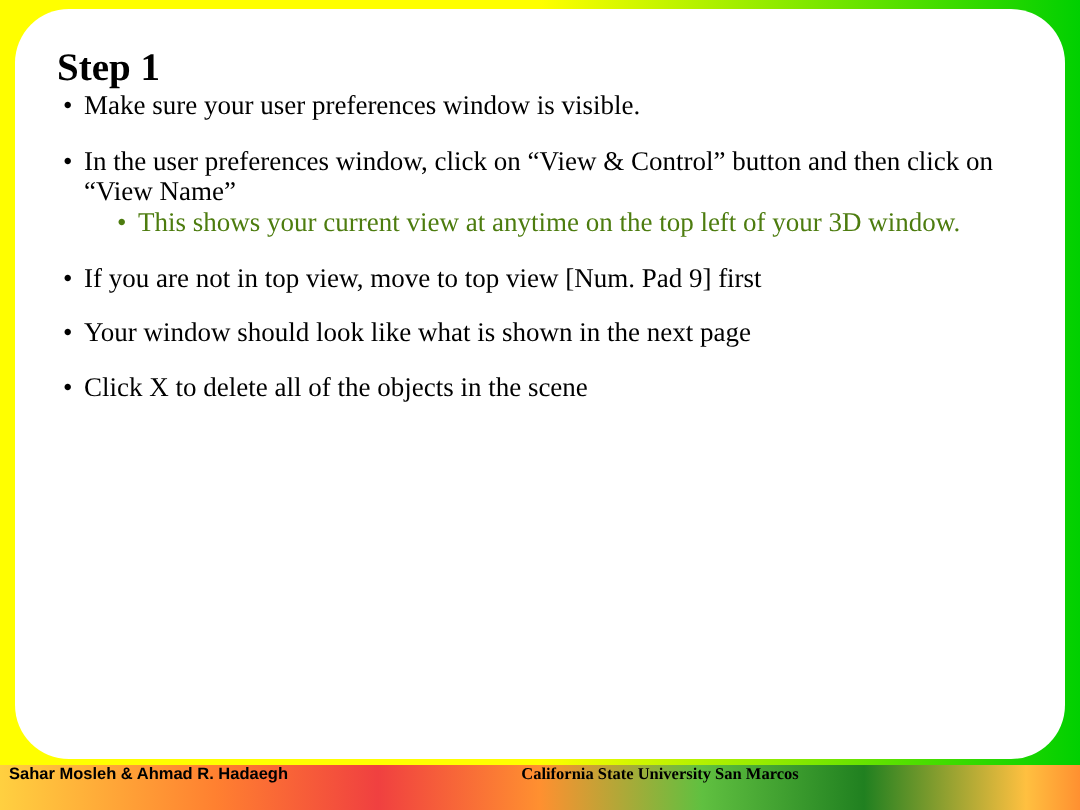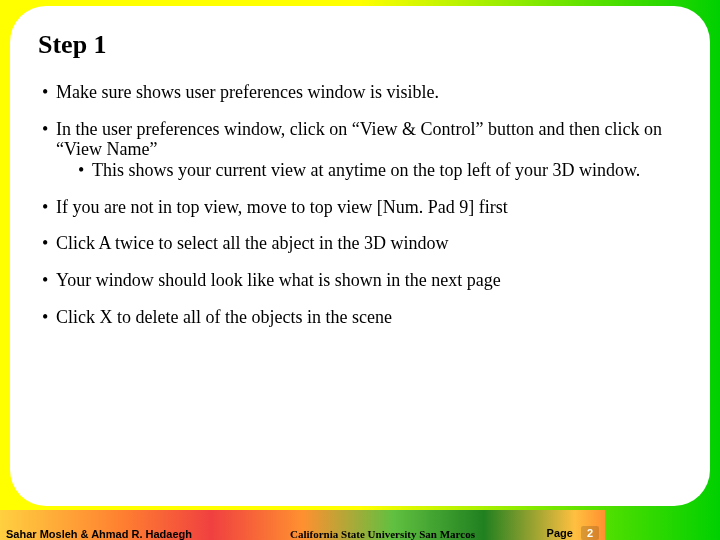--- a/index.html
+++ b/index.html
@@ -17,21 +17,20 @@
     left: 10px;
     width: 700px;
     height: 500px;
     background: #ffffff;
     border-radius: 36px;
     padding: 24px 28px 20px 28px;
   }
   .title {
     font-size: 26px;
     font-weight: bold;
-    margin-bottom: 22px;
     color: #000;
   }
   ul.main {
     list-style: none;
     padding-left: 4px;
   }
   ul.main > li {
     font-size: 18px;
     line-height: 1.15;
     color: #000;
@@ -47,40 +46,40 @@
     font-size: 18px;
   }
   ul.sub {
     list-style: none;
     padding-left: 22px;
     margin-top: 0;
   }
   ul.sub > li {
     font-size: 18px;
     line-height: 1.15;
-    color: #000000;
+    color: #4d7c0f;
     position: relative;
     padding-left: 14px;
   }
   ul.sub > li::before {
     content: "•";
     position: absolute;
     left: 0;
     top: 0;
     font-size: 18px;
   }
   .footer {
     position: absolute;
     bottom: 0;
     left: 0;
-    width: 605px;
+    width: 720px;
     height: 30px;
     background: linear-gradient(to right, #ffd040 0%, #ff8030 20%, #f04040 35%, #ff9030 50%, #60c040 65%, #208020 80%, #ffc040 95%, #ff9030 100%);
     display: flex;
-    align-items: flex-end;
+    align-items: flex-start;
     color: #000;
     font-family: Arial, Helvetica, sans-serif;
     font-size: 11px;
     font-weight: bold;
   }
   .footer .left {
     padding-left: 6px;
     width: 240px;
   }
   .footer .center {
@@ -106,29 +105,28 @@
     font-weight: bold;
   }
 </style>
 </head>
 <body>
 
 <div class="card">
   <h1 class="title">Step 1</h1>
 
   <ul class="main">
-    <li>Make sure shows user preferences window is visible.</li>
+    <li>Make sure your user preferences window is visible.</li>
     <li>
       <span>In the user preferences window, click on “View &amp; Control” button and then click on “View Name”</span>
       <ul class="sub">
         <li>This shows your current view at anytime on the top left of your 3D window.</li>
       </ul>
     </li>
     <li>If you are not in top view, move to top view [Num. Pad 9] first</li>
-    <li>Click A twice to select all the abject in the 3D window</li>
     <li>Your window should look like what is shown in the next page</li>
     <li>Click X to delete all of the objects in the scene</li>
   </ul>
 </div>
 
 <div class="footer">
   <div class="left">Sahar Mosleh &amp; Ahmad R. Hadaegh</div>
   <div class="center">California State University San Marcos</div>
   <div class="right">
     <span>Page</span>

